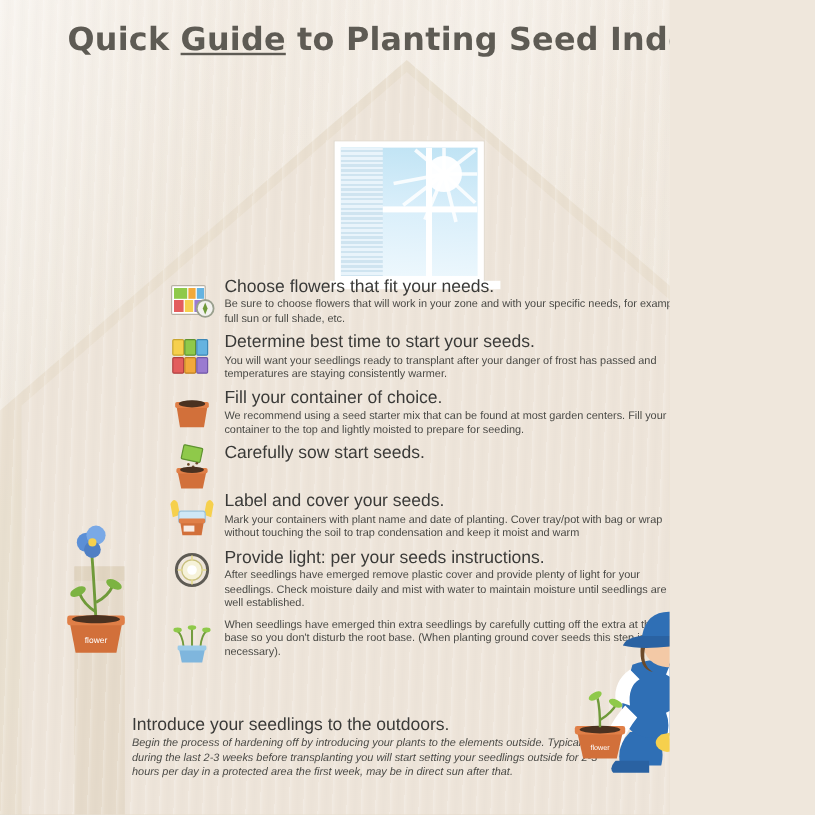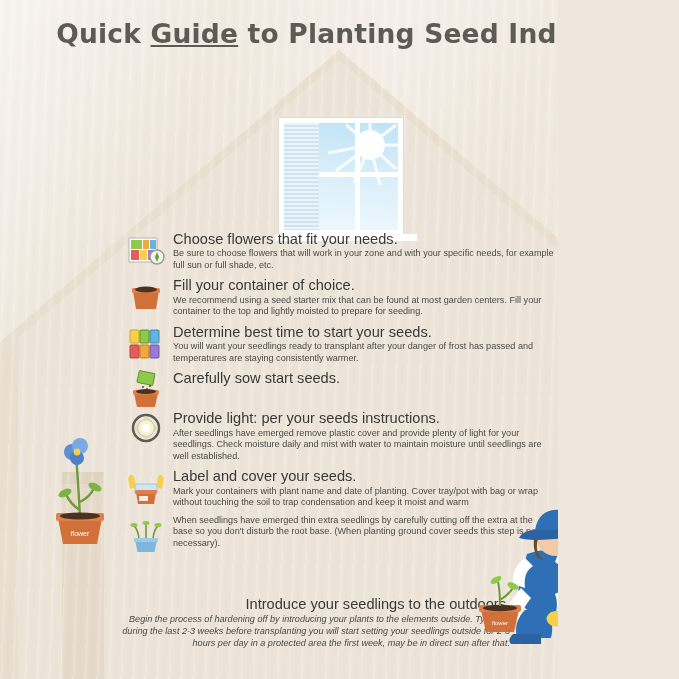--- a/index.html
+++ b/index.html
@@ -100,21 +100,21 @@
     position: absolute;
     left: -9px;
     bottom: -11px;
     width: 142px;
     height: 7px;
     background: #ffffff;
   }
   
   #steps {
     position: absolute;
-    left: 122px;
+    left: 136px;
     top: 231px;
     width: 432px;
   }
   .step {
     position: relative;
     margin-bottom: 6px;
     padding-left: 51px;
     min-height: 34px;
   }
   .step-head {
@@ -136,21 +136,21 @@
     top: 0px;
     width: 40px;
     height: 40px;
   }
   
   #footer {
     position: absolute;
     left: 110px;
     top: 596px;
     width: 400px;
-    text-align: right;
+    text-align: left;
   }
   #footer .f-head {
     font-size: 14.6px;
     color: #3a3a38;
     margin-bottom: 2px;
   }
   #footer .f-body {
     font-size: 9.1px;
     font-style: italic;
     color: #4a4a46;
@@ -217,82 +217,82 @@
         <rect x="22" y="19" width="8" height="10" fill="#9a7bd0"></rect>
         <circle cx="31" cy="26" r="7" fill="#f2f2ee" stroke="#9aa08e" stroke-width="1.5"></circle>
         <path d="M31 21 l2 5 -2 5 -2 -5 z" fill="#6f9a3a"></path>
       </svg>
       <div class="step-head">Choose flowers that fit your needs.</div>
       <div class="step-body">Be sure to choose flowers that will work in your zone and with your specific needs, for example full sun or full shade, etc.</div>
     </div>
 
     <div class="step">
       <svg class="step-icon" viewBox="0 0 40 40">
-        <ellipse cx="20" cy="14" rx="13" ry="4" fill="#5a3b27"></ellipse>
-        <path d="M7 14 h26 l-3 18 h-20 z" fill="#d2703a"></path>
-        <rect x="6" y="11" width="28" height="5" rx="1.5" fill="#e07f47"></rect>
-        <ellipse cx="20" cy="12.5" rx="11" ry="3" fill="#4a3120"></ellipse>
-      </svg>
-      <div class="step-head">Fill your container of choice.</div>
-      <div class="step-body">We recommend using a seed starter mix that can be found at most garden centers. Fill your container to the top and lightly moisted to prepare for seeding.</div>
-    </div>
-
-    <div class="step">
-      <svg class="step-icon" viewBox="0 0 40 40">
         <rect x="4" y="6" width="9" height="13" rx="1" fill="#f6d04d" stroke="#c9a62f"></rect>
         <rect x="14" y="6" width="9" height="13" rx="1" fill="#8fc94a" stroke="#5f9230"></rect>
         <rect x="24" y="6" width="9" height="13" rx="1" fill="#65b3e0" stroke="#3d87b5"></rect>
         <rect x="4" y="21" width="9" height="13" rx="1" fill="#e35d5d" stroke="#b04040"></rect>
         <rect x="14" y="21" width="9" height="13" rx="1" fill="#f2a93b" stroke="#c07f21"></rect>
         <rect x="24" y="21" width="9" height="13" rx="1" fill="#9a7bd0" stroke="#7057a8"></rect>
       </svg>
       <div class="step-head">Determine best time to start your seeds.</div>
       <div class="step-body">You will want your seedlings ready to transplant after your danger of frost has passed and temperatures are staying consistently warmer.</div>
+    </div>
+
+    <div class="step">
+      <svg class="step-icon" viewBox="0 0 40 40">
+        <ellipse cx="20" cy="14" rx="13" ry="4" fill="#5a3b27"></ellipse>
+        <path d="M7 14 h26 l-3 18 h-20 z" fill="#d2703a"></path>
+        <rect x="6" y="11" width="28" height="5" rx="1.5" fill="#e07f47"></rect>
+        <ellipse cx="20" cy="12.5" rx="11" ry="3" fill="#4a3120"></ellipse>
+      </svg>
+      <div class="step-head">Fill your container of choice.</div>
+      <div class="step-body">We recommend using a seed starter mix that can be found at most garden centers. Fill your container to the top and lightly moisted to prepare for seeding.</div>
     </div>
 
     <div class="step">
       <svg class="step-icon" viewBox="0 0 40 40">
         <rect x="12" y="2" width="16" height="12" rx="1" fill="#8fc94a" stroke="#5f9230" transform="rotate(12 20 8)"></rect>
         <circle cx="17" cy="17" r="1.1" fill="#6b4a2a"></circle>
         <circle cx="21" cy="19" r="1.1" fill="#6b4a2a"></circle>
         <circle cx="24" cy="16" r="1.1" fill="#6b4a2a"></circle>
         <path d="M8 23 h24 l-3 14 h-18 z" fill="#d2703a"></path>
         <rect x="7" y="20" width="26" height="4.5" rx="1.5" fill="#e07f47"></rect>
         <ellipse cx="20" cy="21.5" rx="10" ry="2.6" fill="#4a3120"></ellipse>
       </svg>
       <div class="step-head">Carefully sow start seeds.</div>
+    </div>
+
+    <div class="step">
+      <svg class="step-icon" viewBox="0 0 40 40">
+        <path d="M2 10 q3 -6 6 -1 l2 10 -6 2 z" fill="#f6d04d"></path>
+        <path d="M38 10 q-3 -6 -6 -1 l-2 10 6 2 z" fill="#f6d04d"></path>
+        <rect x="9" y="16" width="22" height="10" rx="2" fill="#cfe7f5" stroke="#9cc4dc"></rect>
+        <path d="M10 24 h20 l-2 12 h-16 z" fill="#d2703a"></path>
+        <rect x="9" y="22" width="22" height="4" rx="1.2" fill="#e07f47"></rect>
+        <rect x="13" y="28" width="9" height="5" fill="#ffffff" opacity="0.85"></rect>
+      </svg>
+      <div class="step-head">Label and cover your seeds.</div>
+      <div class="step-body">Mark your containers with plant name and date of planting. Cover tray/pot with bag or wrap without touching the soil to trap condensation and keep it moist and warm</div>
     </div>
 
     <div class="step">
       <svg class="step-icon" viewBox="0 0 40 40">
         <circle cx="20" cy="18" r="13" fill="none" stroke="#5e5b54" stroke-width="2.5"></circle>
         <circle cx="20" cy="18" r="8.5" fill="#f6f2d9" stroke="#c9c07f"></circle>
         <circle cx="20" cy="18" r="4" fill="#ffffff"></circle>
         <g stroke="#e3d98f" stroke-width="1.4">
           <line x1="20" y1="6" x2="20" y2="10"></line>
           <line x1="20" y1="26" x2="20" y2="30"></line>
           <line x1="8" y1="18" x2="12" y2="18"></line>
           <line x1="28" y1="18" x2="32" y2="18"></line>
         </g>
       </svg>
       <div class="step-head">Provide light: per your seeds instructions.</div>
       <div class="step-body">After seedlings have emerged remove plastic cover and provide plenty of light for your seedlings. Check moisture daily and mist with water to maintain moisture until seedlings are well established.</div>
-    </div>
-
-    <div class="step">
-      <svg class="step-icon" viewBox="0 0 40 40">
-        <path d="M2 10 q3 -6 6 -1 l2 10 -6 2 z" fill="#f6d04d"></path>
-        <path d="M38 10 q-3 -6 -6 -1 l-2 10 6 2 z" fill="#f6d04d"></path>
-        <rect x="9" y="16" width="22" height="10" rx="2" fill="#cfe7f5" stroke="#9cc4dc"></rect>
-        <path d="M10 24 h20 l-2 12 h-16 z" fill="#d2703a"></path>
-        <rect x="9" y="22" width="22" height="4" rx="1.2" fill="#e07f47"></rect>
-        <rect x="13" y="28" width="9" height="5" fill="#ffffff" opacity="0.85"></rect>
-      </svg>
-      <div class="step-head">Label and cover your seeds.</div>
-      <div class="step-body">Mark your containers with plant name and date of planting. Cover tray/pot with bag or wrap without touching the soil to trap condensation and keep it moist and warm</div>
     </div>
 
     <div class="step">
       <svg class="step-icon" viewBox="0 0 40 40">
         <g stroke="#6f9a3a" stroke-width="1.6" fill="none">
           <path d="M13 24 q-1 -10 -5 -13"></path>
           <path d="M20 24 q0 -12 0 -15"></path>
           <path d="M27 24 q1 -10 5 -13"></path>
         </g>
         <ellipse cx="8" cy="10" rx="3.5" ry="2" fill="#8fc94a"></ellipse>

